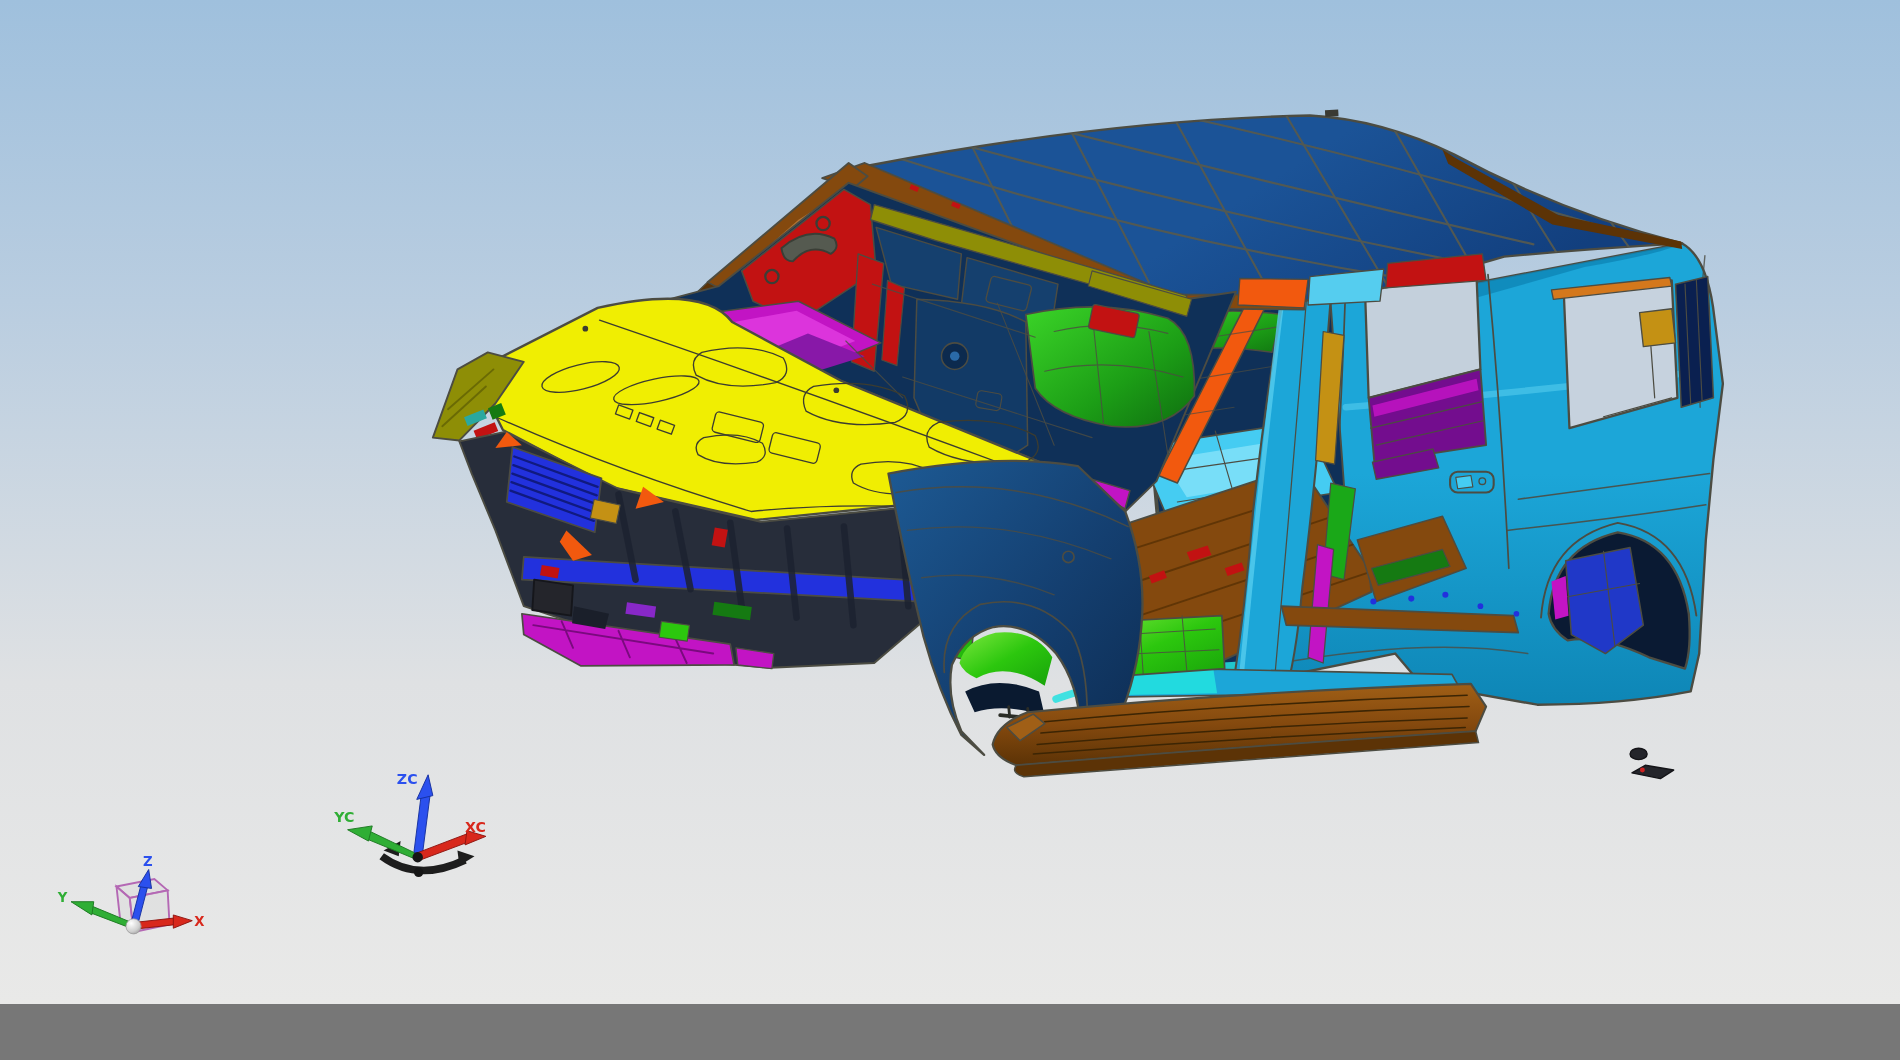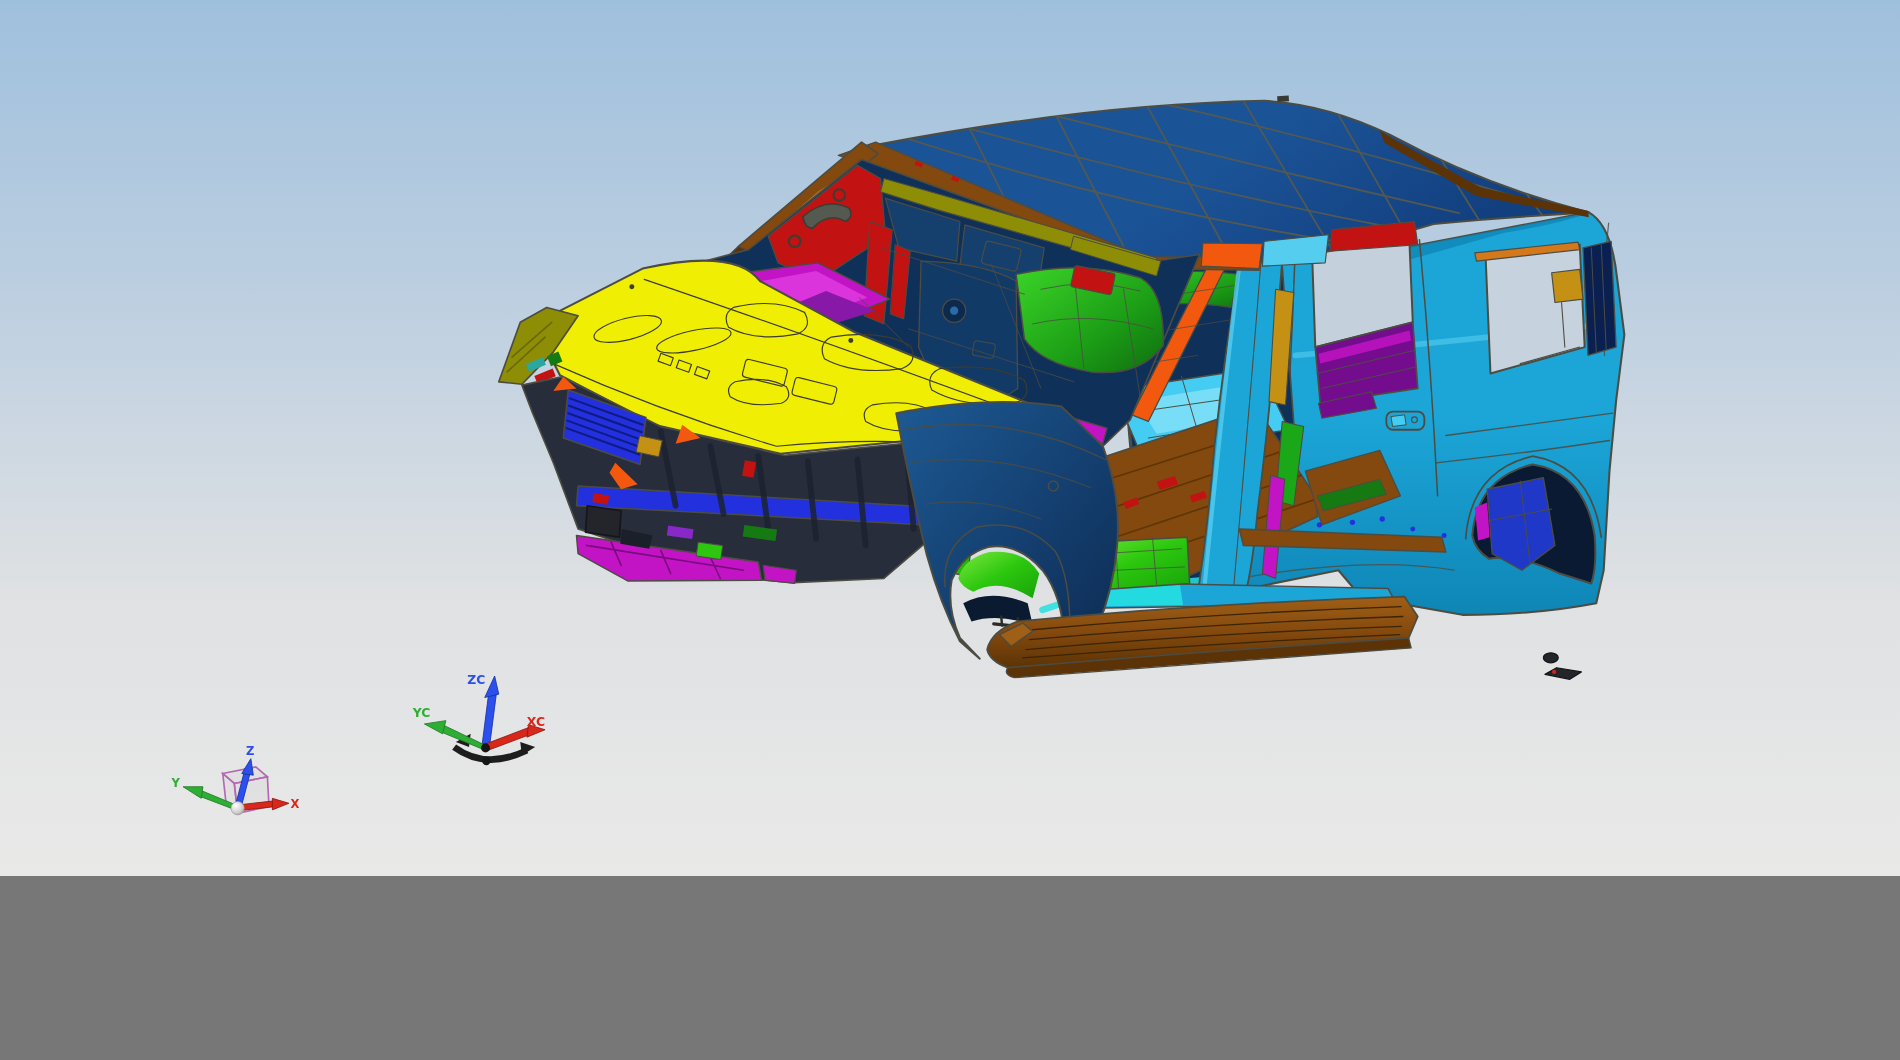--- a/index.html
+++ b/index.html
@@ -1,17 +1,17 @@
 <!DOCTYPE html>
 <html style="--bg-top: #9fc0dd; --bg-upper: #b9cde0; --bg-lower: #dfe1e3; --bg-bottom: #e9e9e8; --axis-x: #d8281c; --axis-y: #2fae35; --axis-z: #2b50ee; --cube-wire: #b468b4; --cube-fill: #d9d9d9; --edge: #4c4c42; --edge-soft: #565a50; --roof-blue: #1b5397; --roof-blue-dark: #123f7e; --body-cyan: #1ca6d8; --body-cyan-light: #55cdef; --body-cyan-dark: #0e86b6; --hood-yellow: #f0ee02; --fender-navy: #143f70; --interior-navy: #0f3058; --brown: #84490e; --brown-light: #c08040; --brown-dark: #5c3306; --orange: #f2590e; --red: #c21212; --magenta: #c214c4; --purple-deep: #730d8e; --green-bright: #2cc70e; --green-dark: #157a12; --olive: #8e8e06; --gold: #c49114; --blue-bright: #2231dd; --wheelhouse-blue: #2038c8; --cyan-floor: #45ccf2; --teal-sill: #24e0e0; --dark-part: #24252b; --origin-ball: #f2f2f2;"><head>
 <meta charset="utf-8">
 <style>
   html,body{margin:0;padding:0;background:#777;}
   .viewport{
-    position:relative;width:1900px;height:876px;overflow:hidden;
+    position:relative;width:1900px;height:1004px;overflow:hidden;
     background:linear-gradient(180deg,var(--bg-top) 0%,var(--bg-upper) 30%,var(--bg-lower) 68%,var(--bg-bottom) 100%);
     font-family:"DejaVu Sans",sans-serif;
   }
   svg.scene{position:absolute;left:0;top:0;width:100%;height:100%;}
   .axis-label{font:bold 15px "DejaVu Sans",sans-serif;}
   .axis-label-small{font:bold 14px "DejaVu Sans",sans-serif;}
   .edge{stroke:var(--edge);fill:none;}
   text{user-select:none;}
 </style>
 </head>

